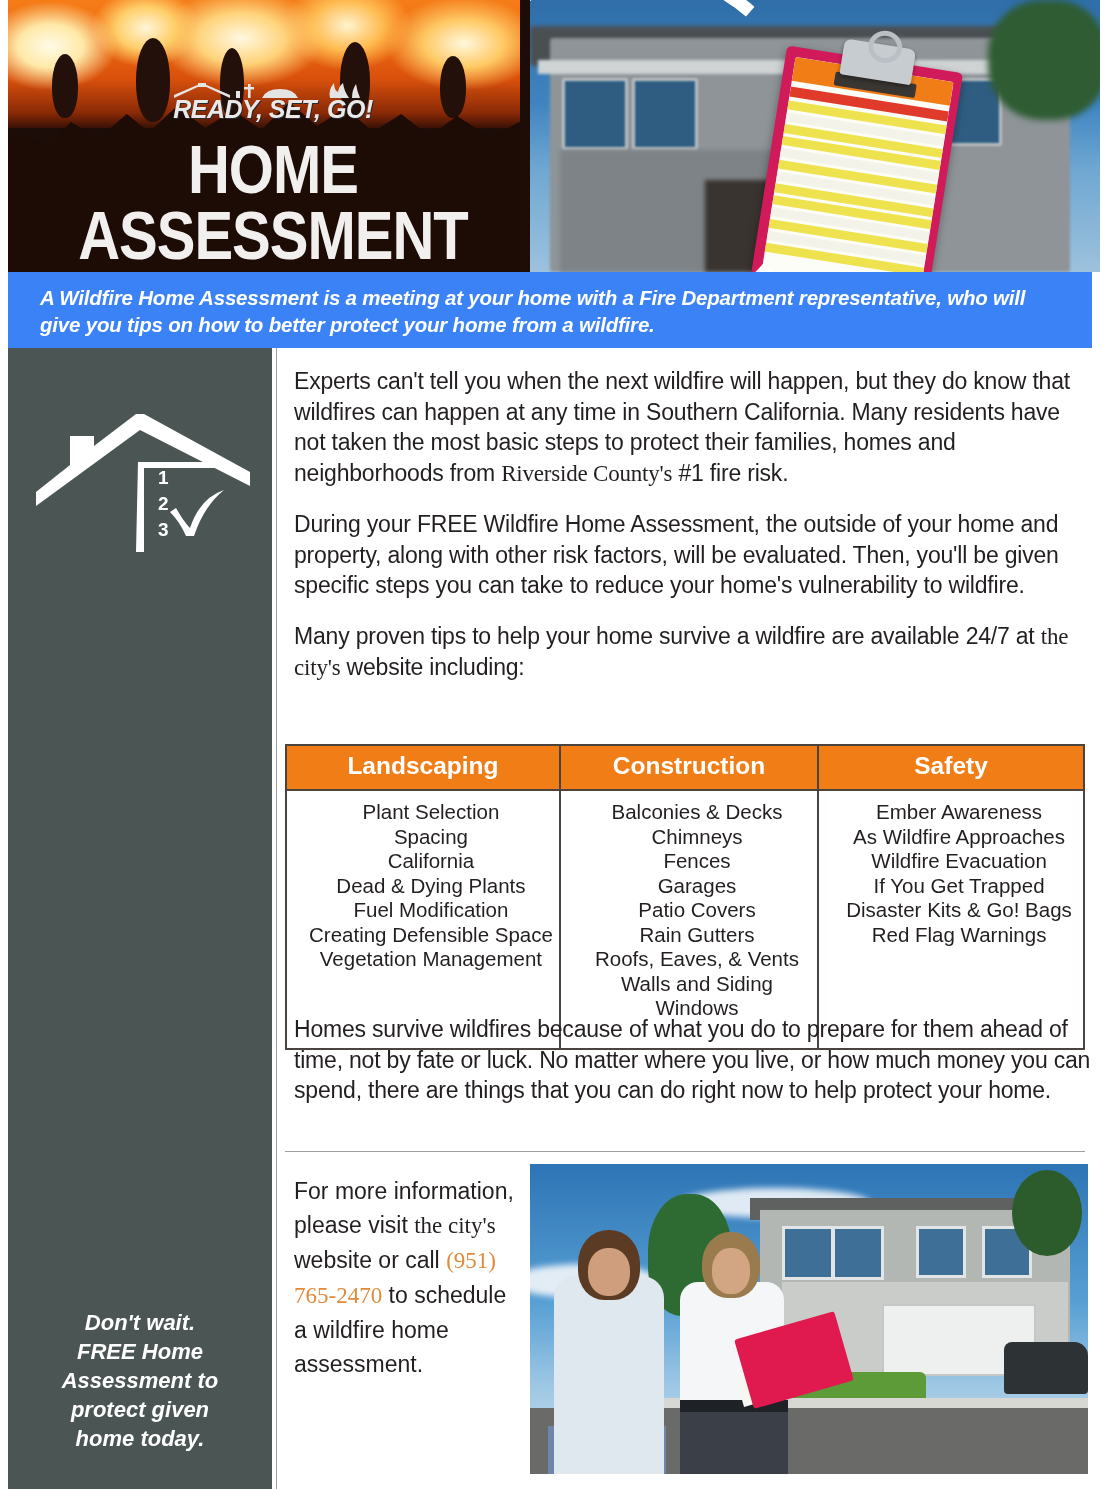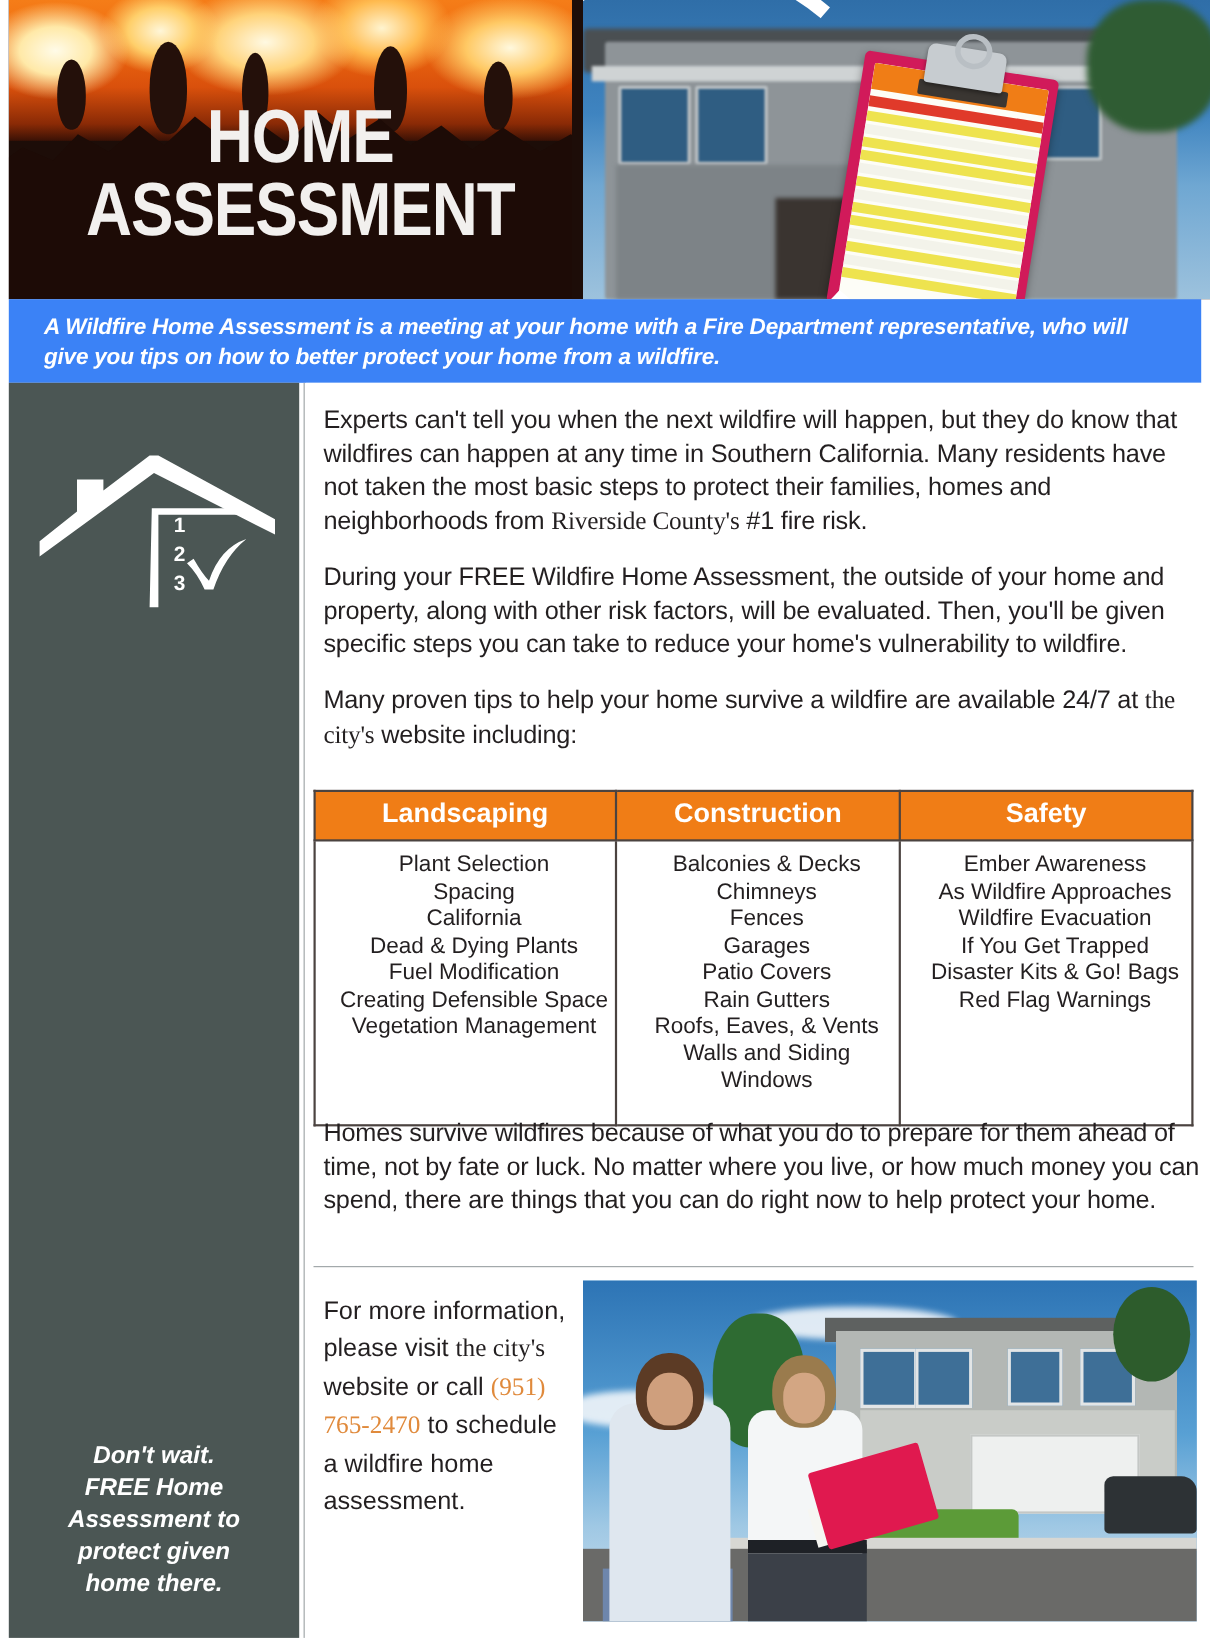--- a/index.html
+++ b/index.html
@@ -76,21 +76,21 @@
 
   
   .main{position:absolute;left:278px;top:348px;width:814px;height:1141px;background:#fff;}
   .divider-v{position:absolute;left:276px;top:348px;width:1px;height:1141px;background:#9aa0a2;}
   .body-p{margin:0 0 20px 0;color:#231f20;font-family:"Liberation Sans",sans-serif;font-size:23px;
     line-height:30.5px;letter-spacing:-0.2px;}
   .serifbit{font-family:"Liberation Serif",serif;}
   .content-pad{position:absolute;left:16px;top:18px;width:798px;}
 
   
-  .tbl{position:absolute;left:7px;top:370px;width:800px;border-collapse:collapse;border:2px solid #4b4340;}
+  .tbl{position:absolute;left:7px;top:396px;width:800px;border-collapse:collapse;border:2px solid #4b4340;}
   .tbl th{background:#f07d16;color:#ffffff;font-family:"Liberation Sans",sans-serif;font-weight:bold;
     font-size:24.5px;padding:6px 0 9px 0;border:2px solid #4b4340;text-align:center;}
   .tbl td{vertical-align:top;border:2px solid #4b4340;padding:9px 6px 16px 22px;text-align:center;
     color:#231f20;font-family:"Liberation Sans",sans-serif;font-size:20.5px;line-height:24.5px;height:232px;}
   .tbl td div{white-space:nowrap;}
   .col1{width:266px;} .col2{width:266px;} .col3{width:268px;}
 
   
   .divider-h{position:absolute;left:285px;top:1151px;width:800px;height:1px;background:#9aa0a2;}
   .bottom{position:absolute;left:278px;top:1152px;width:814px;height:337px;}
@@ -135,20 +135,33 @@
       <div class="fire-sky"></div>
       <div class="tree" style="left:44px;top:54px;width:26px;height:64px;"></div>
       <div class="tree" style="left:128px;top:38px;width:34px;height:84px;"></div>
       <div class="tree" style="left:212px;top:48px;width:24px;height:70px;"></div>
       <div class="tree" style="left:332px;top:42px;width:30px;height:78px;"></div>
       <div class="tree" style="left:432px;top:56px;width:26px;height:62px;"></div>
       <div class="fire-ridge"></div>
     </div>
 
     <div class="logo-block">
+      <div class="rsg">
+        <svg class="rsg-icons" viewBox="0 0 206 18">
+          <path d="M4 16 L32 3 L60 16 L60 13 L32 1 L4 13 Z" fill="#e4e4e4"></path>
+          <rect x="28" y="1" width="8" height="4" fill="#e4e4e4"></rect>
+          <rect x="78" y="2" width="2.6" height="14" fill="#e4e4e4"></rect>
+          <rect x="74" y="5" width="10" height="2.4" fill="#e4e4e4"></rect>
+          <path d="M66 16 L66 9 L70 9 L70 16 Z" fill="#e4e4e4"></path>
+          <path d="M92 16 Q96 7 110 7 Q124 7 128 16 Z" fill="#e4e4e4"></path>
+          <path d="M160 16 Q158 8 164 1 Q164 8 168 10 Q169 4 173 1 Q174 9 179 16 Z" fill="#e4e4e4"></path>
+          <path d="M182 16 Q182 8 186 2 Q187 9 190 16 Z" fill="#e4e4e4"></path>
+        </svg>
+        <div class="rsg-text">READY, SET, GO!</div>
+      </div>
       <div class="hdr-title">
         <span class="l1">HOME</span>
         <span class="l2">ASSESSMENT</span>
       </div>
     </div>
 
     <div class="house-photo">
       <div class="hp-sky"></div>
       <div class="hp-roof"></div>
       <div class="hp-house"></div>
@@ -200,21 +213,21 @@
       <path d="M158 98 Q166 112 172 118 Q182 88 206 80 Q186 96 176 126 L168 126 Q162 112 152 102 Z" fill="#ffffff"></path>
       <text x="140" y="74" font-family="Liberation Sans, sans-serif" font-size="19" font-weight="bold" fill="#ffffff">1</text>
       <text x="140" y="100" font-family="Liberation Sans, sans-serif" font-size="19" font-weight="bold" fill="#ffffff">2</text>
       <text x="140" y="126" font-family="Liberation Sans, sans-serif" font-size="19" font-weight="bold" fill="#ffffff">3</text>
     </svg>
     <div class="side-cta">
       <div>Don't wait.</div>
       <div>FREE Home</div>
       <div>Assessment to</div>
       <div>protect given</div>
-      <div>home there.</div>
+      <div>home today.</div>
     </div>
   </div>
   <div class="divider-v"></div>
 
   <div class="main">
     <div class="content-pad">
       <p class="body-p"><span>Experts can't tell you when the next wildfire will happen, but they do know that wildfires can happen at any time in Southern California. Many residents have not taken the most basic steps to protect their families, homes and neighborhoods from </span><span class="serifbit">Riverside County's</span><span> #1 fire risk.</span></p>
 
       <p class="body-p">During your FREE Wildfire Home Assessment, the outside of your home and property, along with other risk factors, will be evaluated. Then, you'll be given specific steps you can take to reduce your home's vulnerability to wildfire.</p>
 

